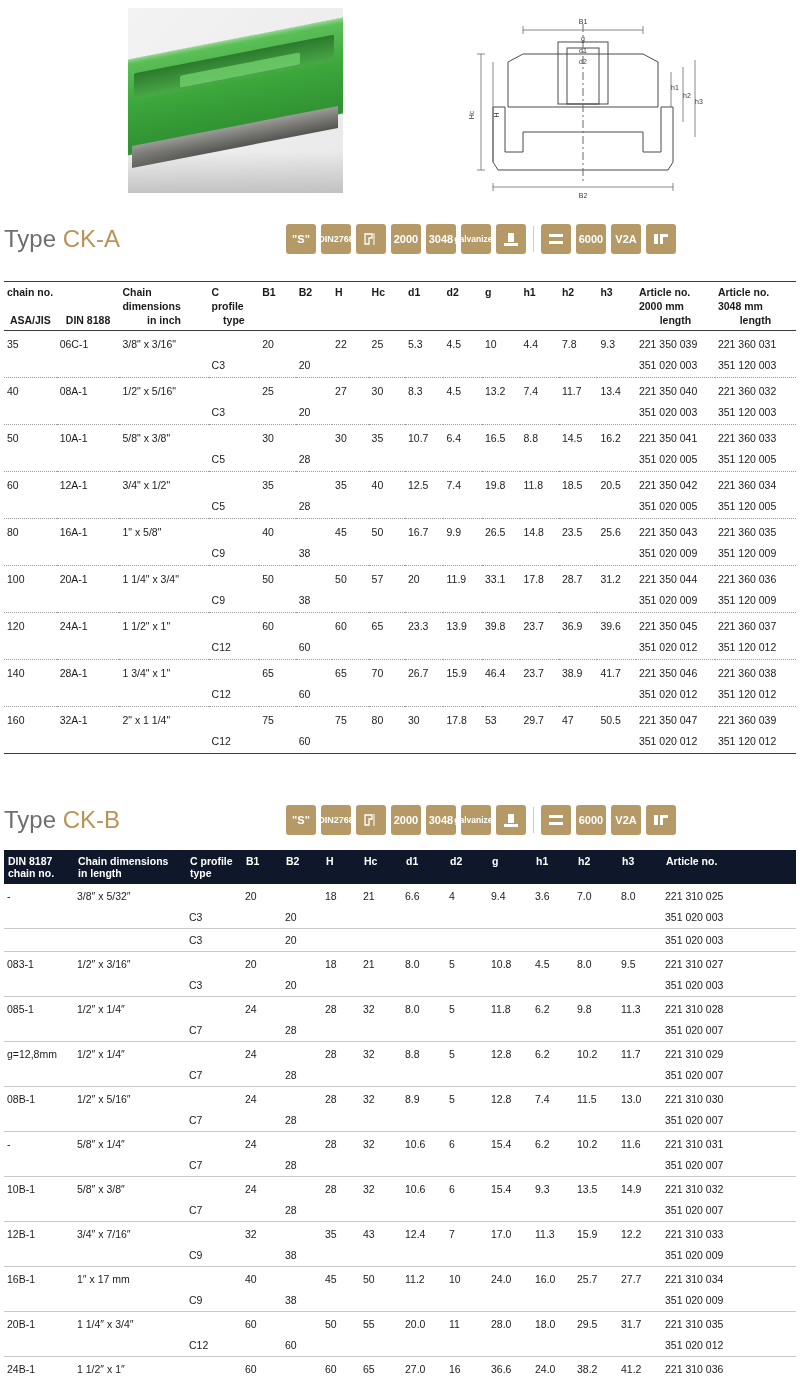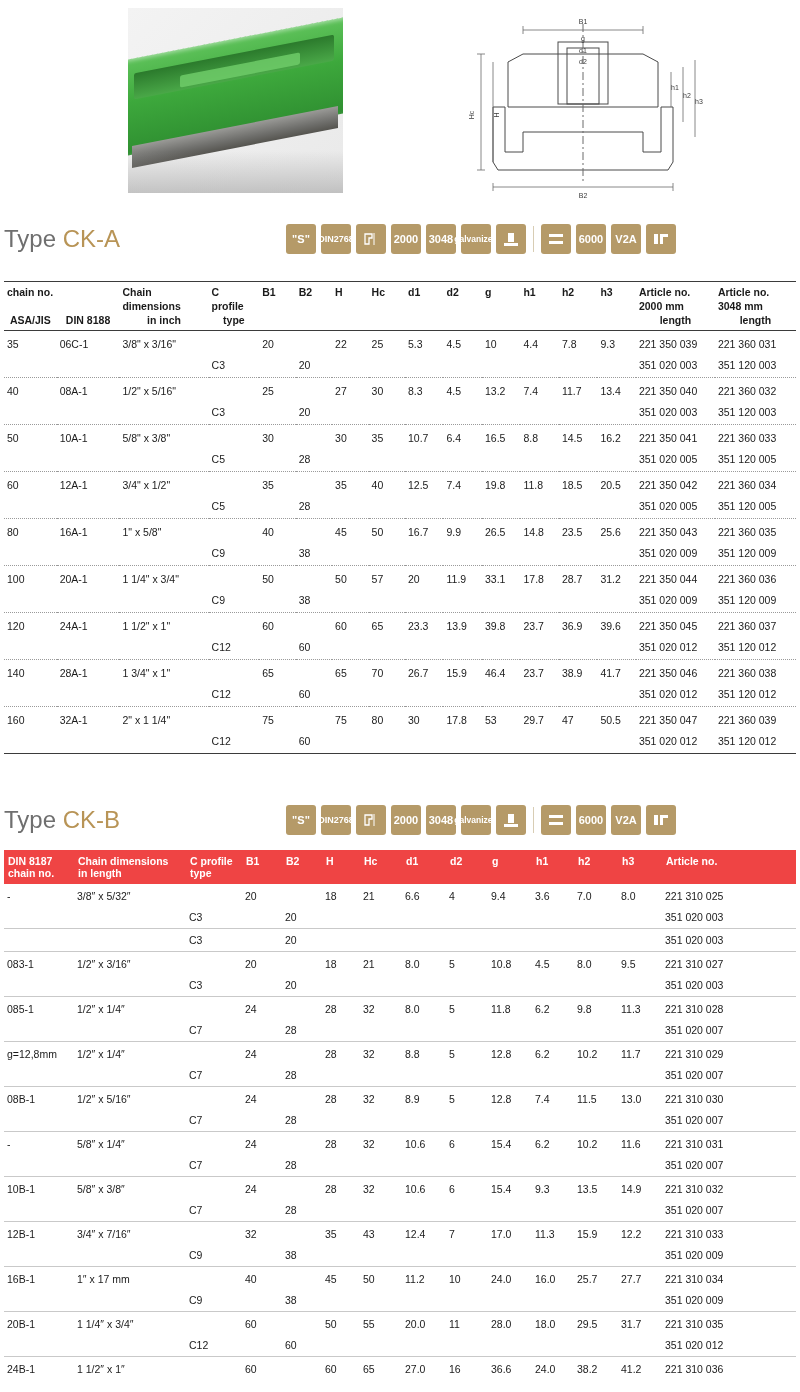--- a/index.html
+++ b/index.html
@@ -117,21 +117,21 @@
   }
   .tblA tbody td{height:17px;}
   .tblA tr.r1 td{padding-top:4px;}
   .tblA tr.r2 td{border-bottom:1px dotted #9a9a9a;padding-bottom:4px;}
   .tblA tr.last td{border-bottom:1px solid #3b3b3b;}
   .c-left{text-align:left;}
 
   
   .tblB{margin-top:0;}
   .tblB thead td{
-    background:#ef4444;color:#ffffff;font-weight:bold;font-size:10.5px;
+    background:#0f172a;color:#ffffff;font-weight:bold;font-size:10.5px;
     padding:5px 4px;vertical-align:top;line-height:12px;
   }
   .tblB tbody td{height:17px;border-bottom:none;}
   .tblB tr.r1 td{padding-top:3px;}
   .tblB tr.r2 td{border-bottom:1px solid #c9c9c9;padding-bottom:3px;}
 
   .spacer-20{height:20px;}
   .spacer-10{height:10px;}
 </style>
 </head>

